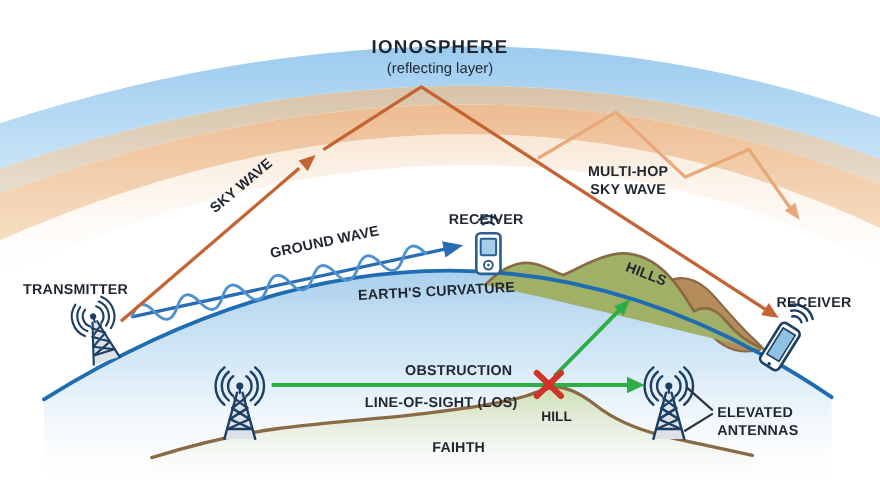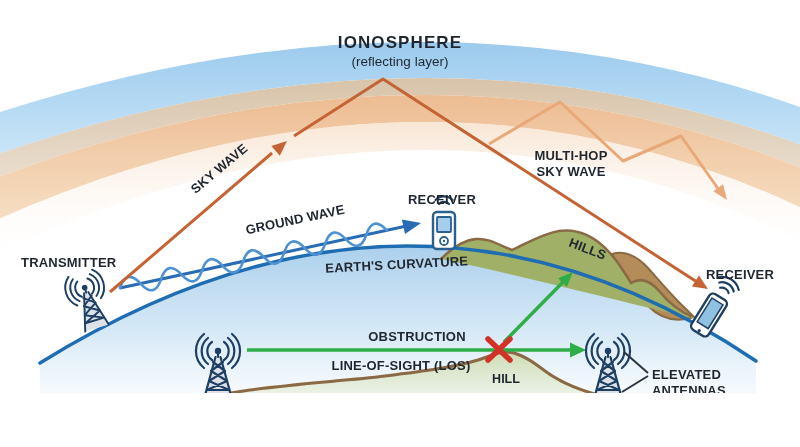--- a/index.html
+++ b/index.html
@@ -1,16 +1,16 @@
 <!DOCTYPE html>
 <html><head>
 <meta charset="utf-8">
 <style>
   html,body{margin:0;padding:0;background:#ffffff;}
-  .stage{width:800px;height:393px;position:relative;overflow:hidden;background:#ffffff;}
+  .stage{width:800px;height:447px;position:relative;overflow:hidden;background:#ffffff;}
   text{font-family:"Liberation Sans","DejaVu Sans",sans-serif;fill:#1f2630;}
   .lbl{font-size:13px;font-weight:bold;letter-spacing:.2px;}
   .lbl-sm{font-size:12.5px;font-weight:bold;}
   .title-main{font-size:17px;font-weight:bold;letter-spacing:1.1px;}
   .title-sub{font-size:13.5px;font-weight:normal;}
   .mid{text-anchor:middle;}
   .tower-stroke{stroke:#1d3f63;stroke-width:2.2;fill:none;stroke-linecap:round;}
   .sig{stroke:#1d3f63;stroke-width:2.2;fill:none;stroke-linecap:round;}
 </style>
 </head>

